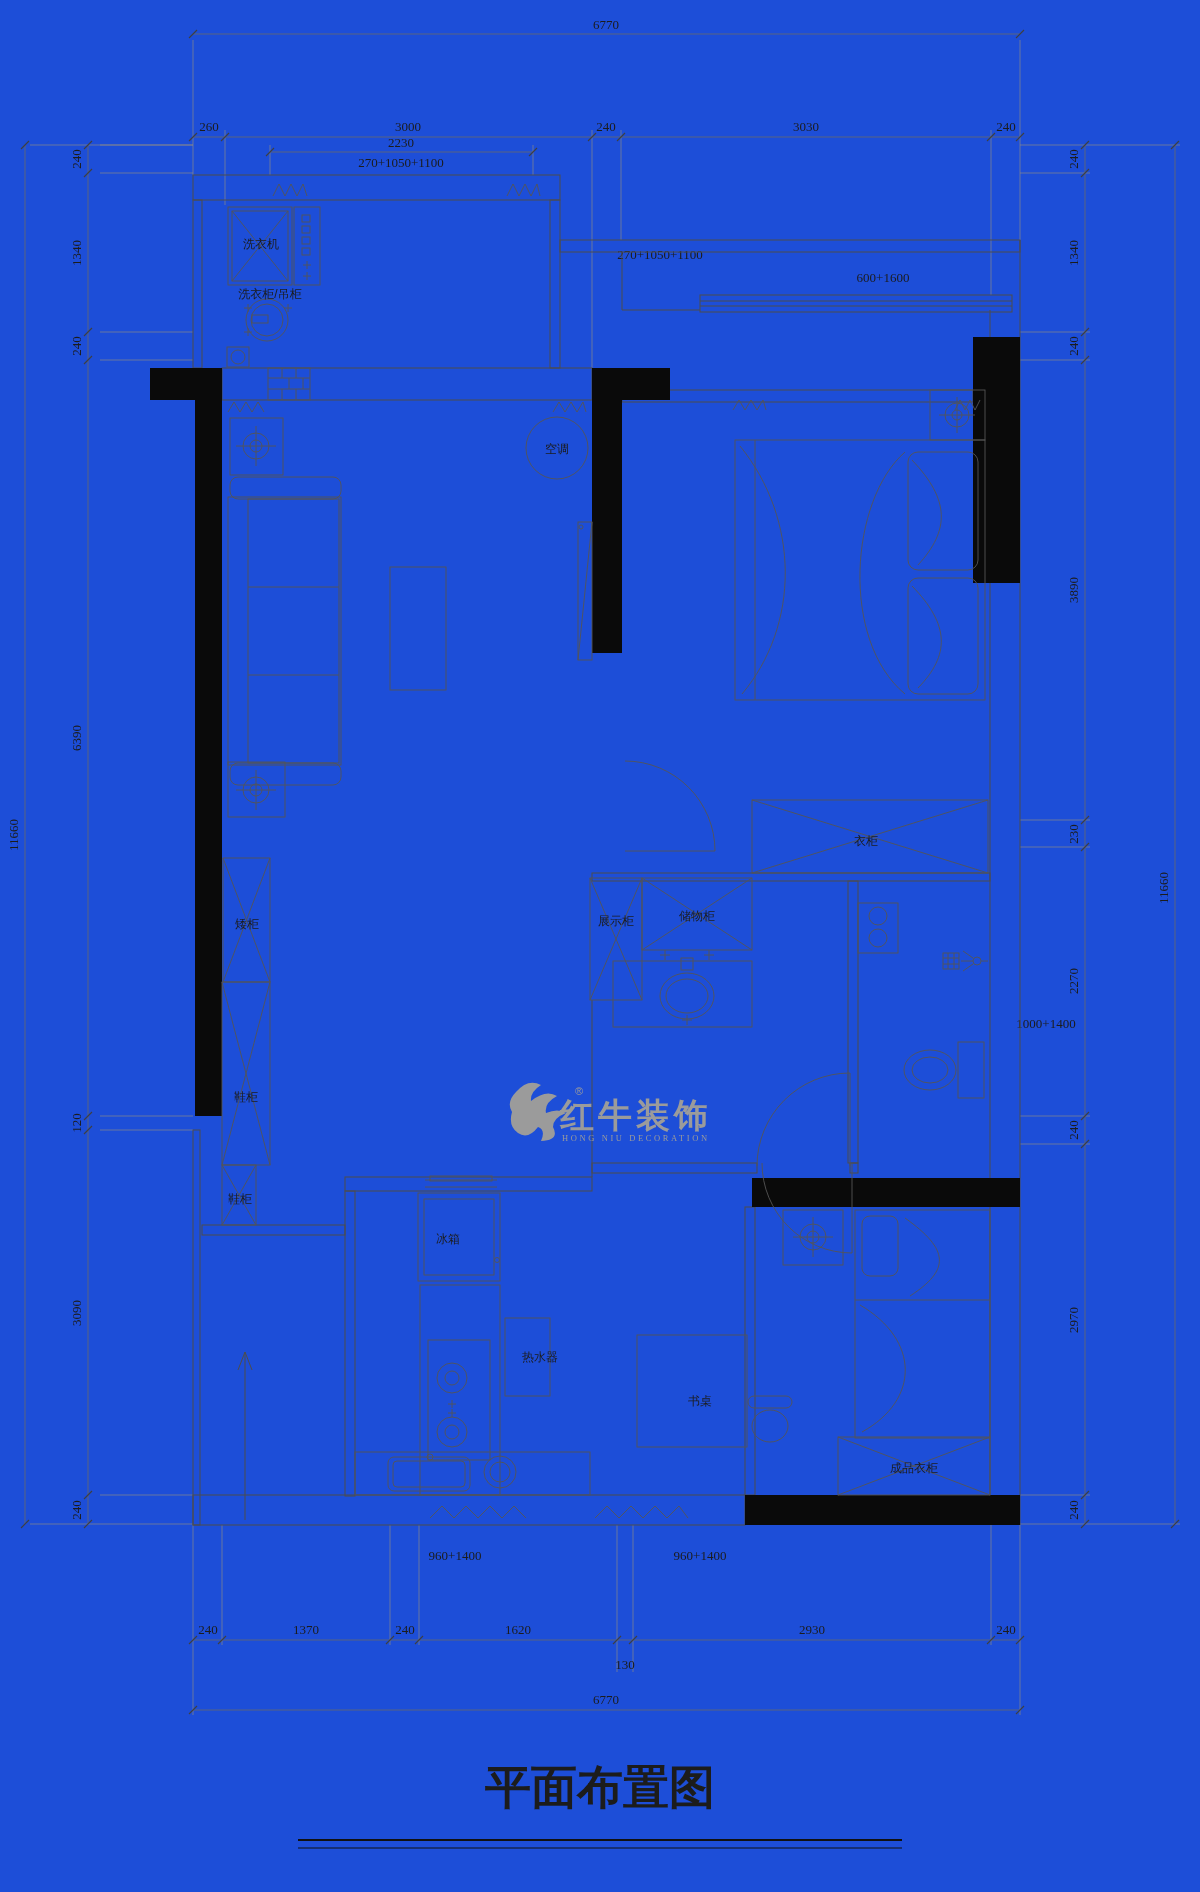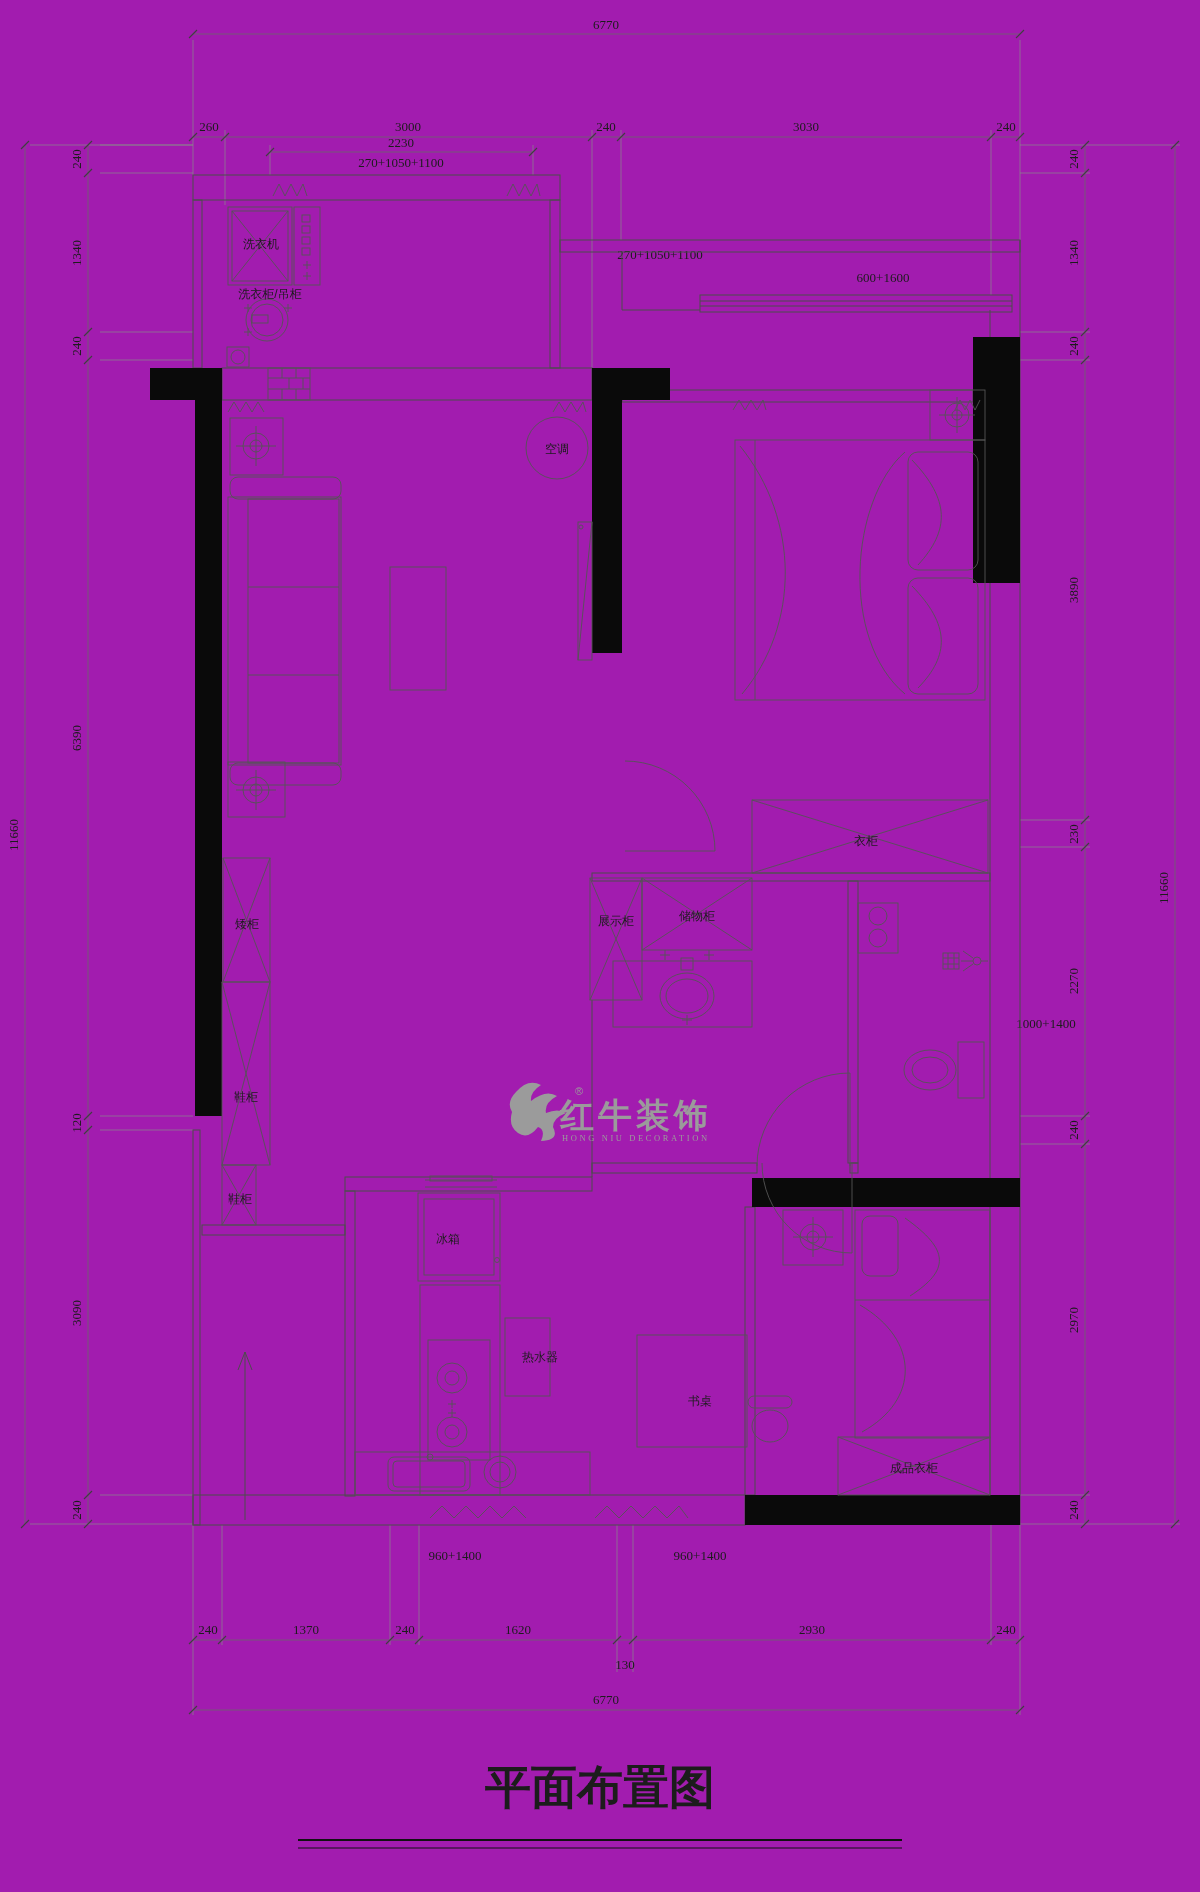--- a/index.html
+++ b/index.html
@@ -1,16 +1,16 @@
 <!DOCTYPE html>
 <html><head>
 <meta charset="utf-8">
 <style>
   html,body{margin:0;padding:0;background:#ffffff;}
-  #stage{position:relative;width:1200px;height:1892px;background:#a21caf;margin:0 auto;
+  #stage{position:relative;width:1200px;height:1892px;background:#1d4ed8;margin:0 auto;
          font-family:"Liberation Sans",sans-serif;}
   svg{position:absolute;left:0;top:0;}
   text{fill:#1c1c1c;}
   .dimtxt{font-family:"Liberation Serif",serif;font-size:13px;}
   .lbl{font-family:"Liberation Sans",sans-serif;font-size:12px;}
   .thin{stroke:#4d4d4d;stroke-width:1;fill:none;}
   .fine{stroke:#6b6b6b;stroke-width:.8;fill:none;}
   .ext{stroke:#8a8a8a;stroke-width:.7;fill:none;}
   .blk{fill:#0a0a0a;stroke:none;}
   .furn{stroke:#555;stroke-width:.9;fill:none;}

